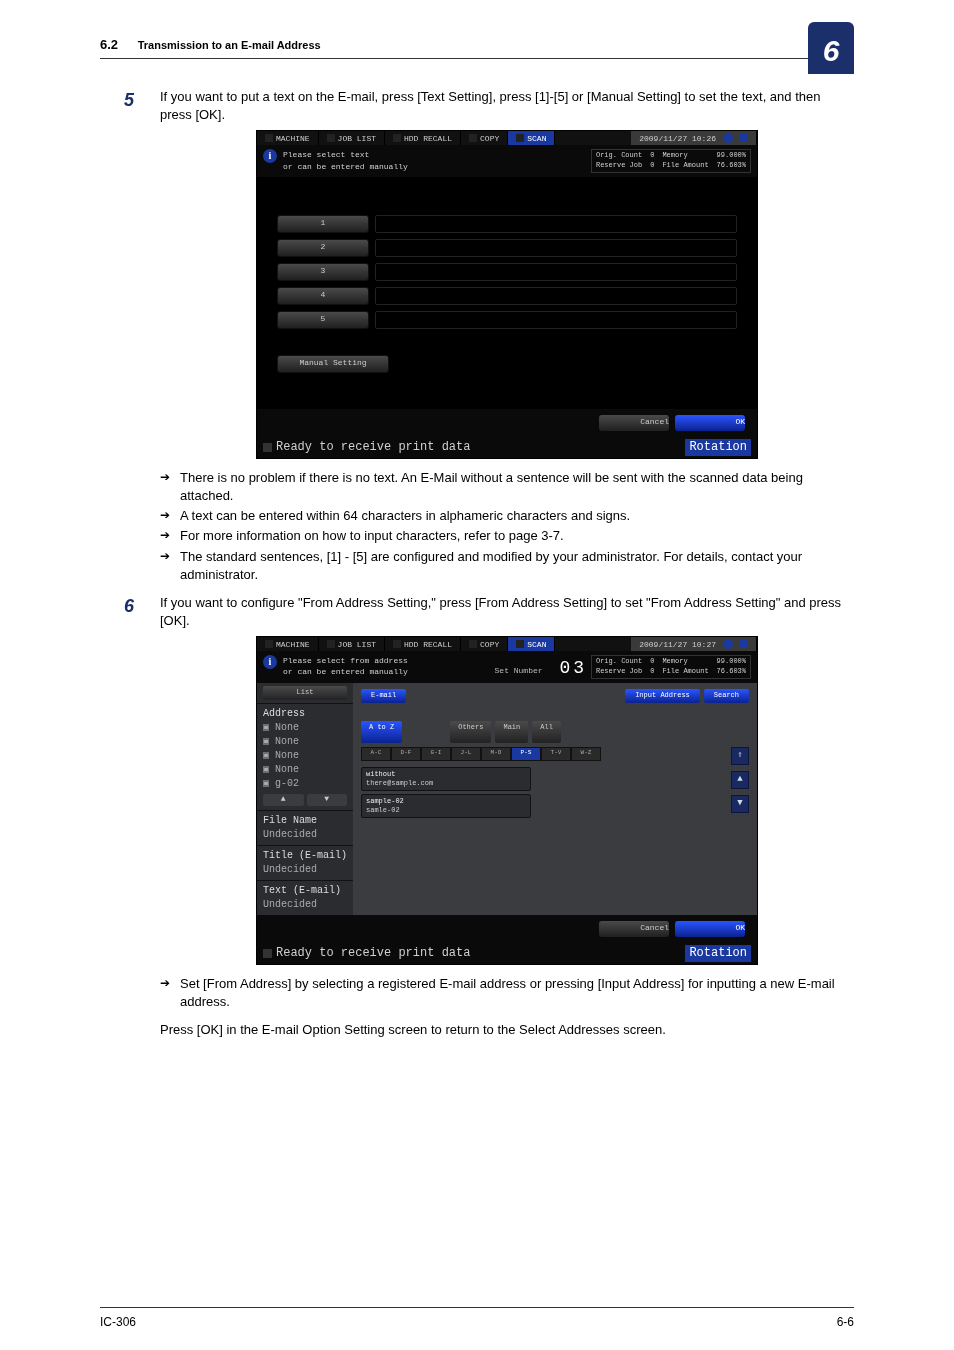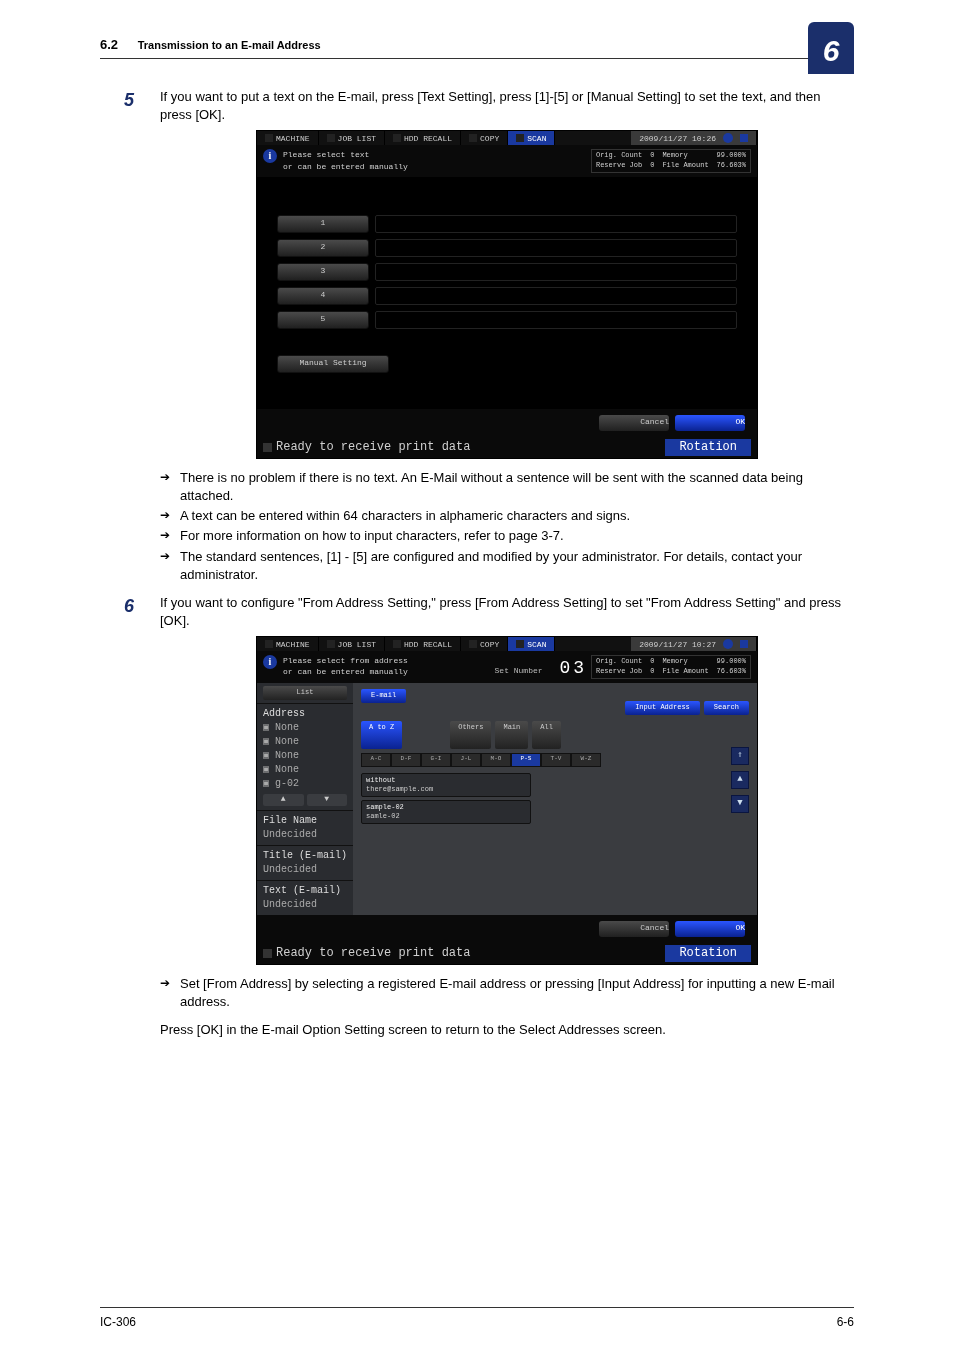--- a/index.html
+++ b/index.html
@@ -33,39 +33,39 @@
 .p-status{margin-left:auto;border:1px solid #333;padding:1px 4px;display:grid;grid-template-columns:auto auto auto auto;gap:0 8px;font-size:7px}
 .p-main{background:#000;padding:14px 20px 8px 20px;min-height:210px}
 .slot{display:flex;margin:6px 0;align-items:center}
 .slot-btn{width:90px;height:16px;background:linear-gradient(#4a4a4a,#202020);border:1px solid #111;border-radius:3px;text-align:center;color:#ccc;line-height:14px;margin-right:6px}
 .slot-field{flex:1;height:16px;background:#000;border:1px solid #222;border-radius:2px}
 .p-btns{display:flex;justify-content:flex-end;gap:6px;padding:6px 12px;background:#0a0a0a}
 .btn-cancel,.btn-ok{width:70px;height:16px;border-radius:3px;text-align:right;line-height:14px;font-size:8px}
 .btn-cancel{background:linear-gradient(#4a4a4a,#202020);color:#ccc}
 .btn-ok{background:linear-gradient(#2a55ff,#0a2290);color:#fff;position:relative}
 .p-foot{background:#0a0a0a;padding:2px 6px;display:flex;align-items:center;font-size:12px}
-.p-foot .rot{margin-left:auto;background:#1a39a0;color:#fff;padding:0 14px}
+.p-foot .rot{margin-left:auto;background:#1a39a0;color:#fff;padding:0 4px}
 .p-foot .pico{width:9px;height:9px;background:#333;margin-right:4px}
 .wheel{width:10px;height:10px;border-radius:50%;background:#1a39a0;display:inline-block;margin-left:4px}
 
 
 .panel2 .p-main{padding:0;display:flex;min-height:230px}
 .sb{width:96px;background:#2a2c30;padding:0;display:flex;flex-direction:column}
 .sb-top-btn{margin:3px 6px;height:14px;background:linear-gradient(#4a4a4a,#222);border-radius:2px;text-align:center;line-height:12px;font-size:7px;color:#ccc}
 .sb-sec{padding:3px 6px;border-top:1px solid #111;font-size:10px;color:#bbb}
 .sb-sec .lab{color:#ddd}
 .sb-sec .val{color:#aaa}
 .mainarea{flex:1;background:#3a3c40;padding:6px 8px;position:relative}
 .ma-top{display:flex;gap:4px;margin-bottom:6px}
 .ma-tab{height:14px;padding:0 10px;border-radius:2px;line-height:12px;font-size:7px}
 .ma-tab.act{background:linear-gradient(#2a55ff,#0a2290);color:#fff}
-.ma-right{position:absolute;right:8px;top:18px;display:flex;gap:4px}
+.ma-right{position:absolute;right:8px;top:6px;display:flex;gap:4px}
 .pill{height:14px;padding:0 10px;border-radius:2px;line-height:12px;font-size:7px;background:linear-gradient(#2a55ff,#0a2290);color:#fff}
 .filters{display:flex;gap:4px;margin:4px 0}
-.fbtn{height:28px;padding:0 8px;border-radius:2px;line-height:12px;font-size:7px;background:linear-gradient(#4a4a4a,#222);color:#ccc}
+.fbtn{height:22px;padding:0 8px;border-radius:2px;line-height:12px;font-size:7px;background:linear-gradient(#4a4a4a,#222);color:#ccc}
 .fbtn.act{background:linear-gradient(#2a55ff,#0a2290);color:#fff}
 .letters{display:flex;gap:0;margin:2px 0 6px 0}
 .lbtn{height:12px;width:28px;border:1px solid #111;background:#2a2a2a;color:#aaa;font-size:6px;text-align:center;line-height:10px}
 .lbtn.act{background:#1a39a0;color:#fff}
 .entry{width:160px;background:#2a2c30;border:1px solid #111;border-radius:2px;padding:2px 4px;margin:3px 0;font-size:7px;line-height:9px;color:#ccc}
 .entry .en{color:#eee}
 .scroll{position:absolute;right:8px;top:64px;display:flex;flex-direction:column;gap:6px}
 .scbtn{width:16px;height:16px;background:#1a2a60;border:1px solid #0a1540;color:#cde;font-size:9px;text-align:center;line-height:14px}
 .setnum{position:absolute;right:170px;top:5px;font-size:8px;color:#bbb}
 .setnum .digits{font-family:"Courier New",monospace;font-size:18px;color:#fff;letter-spacing:3px;margin-left:12px}

